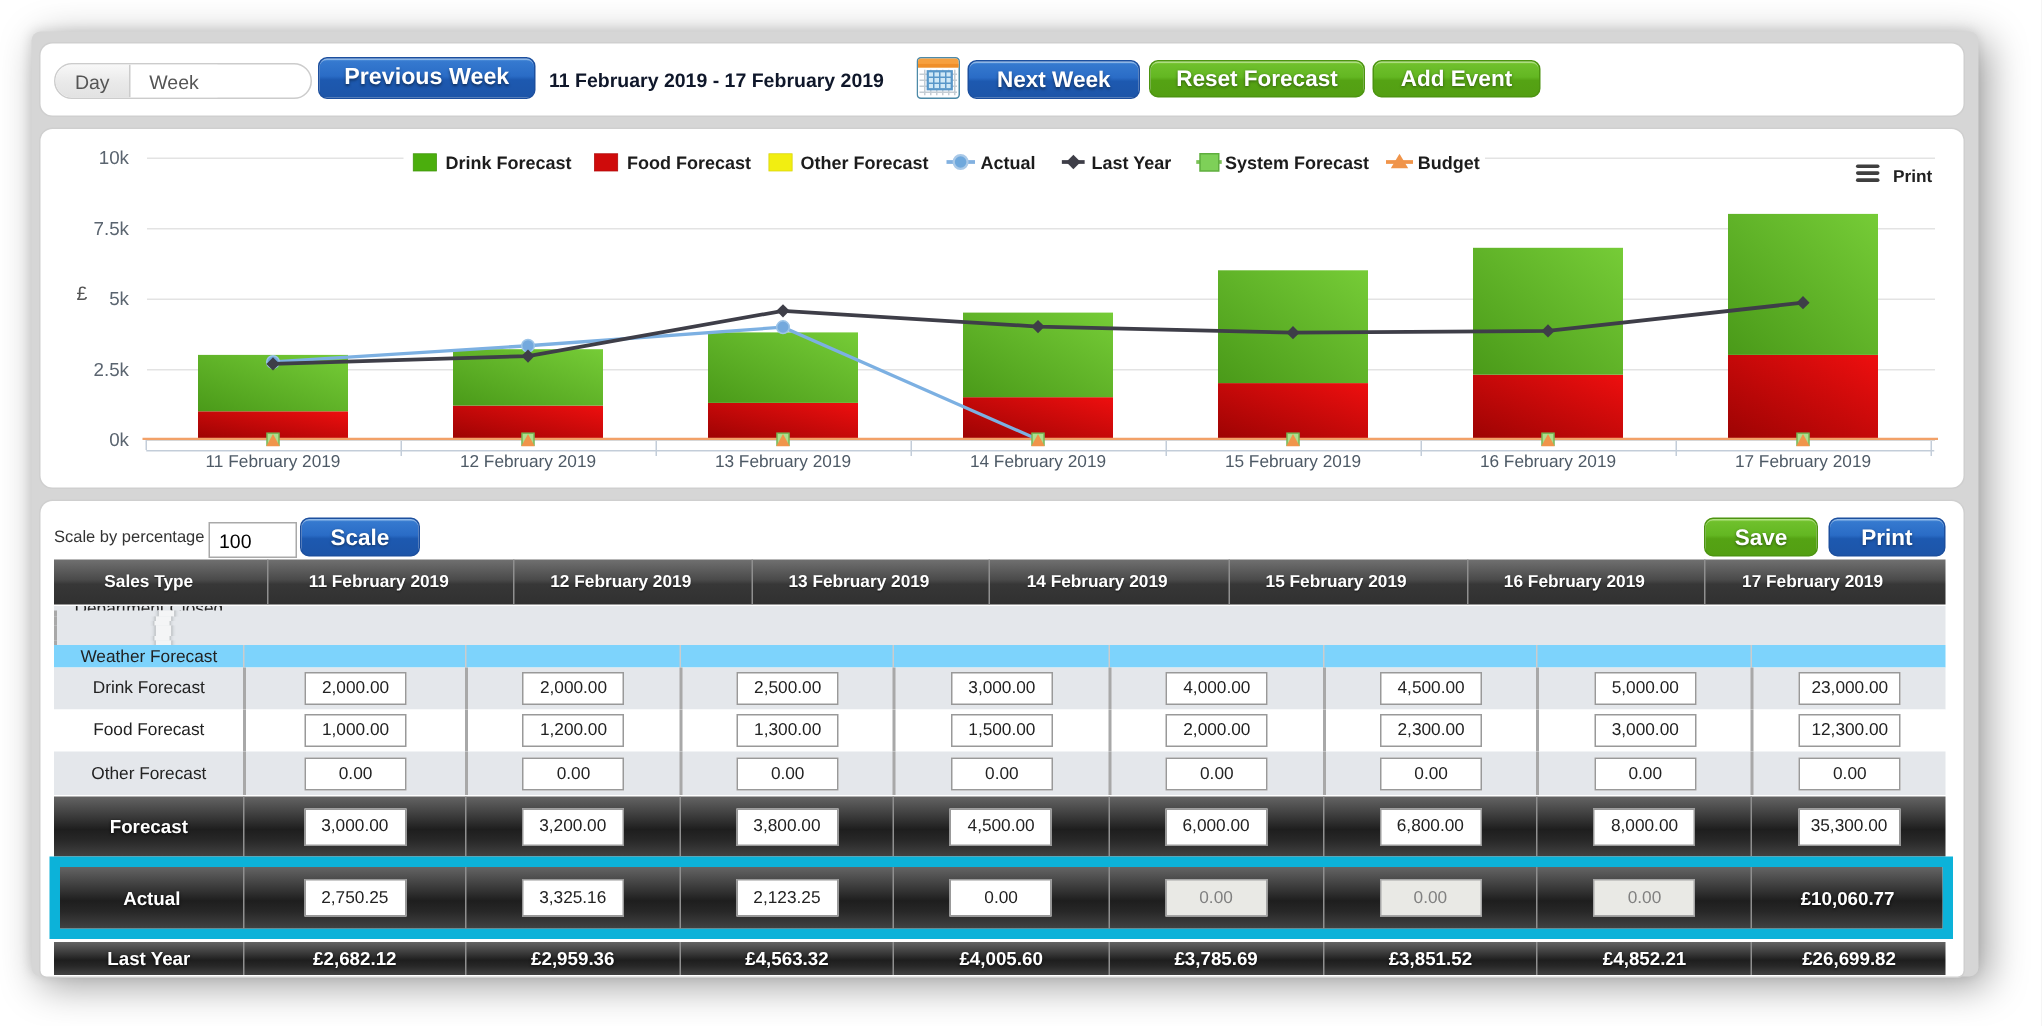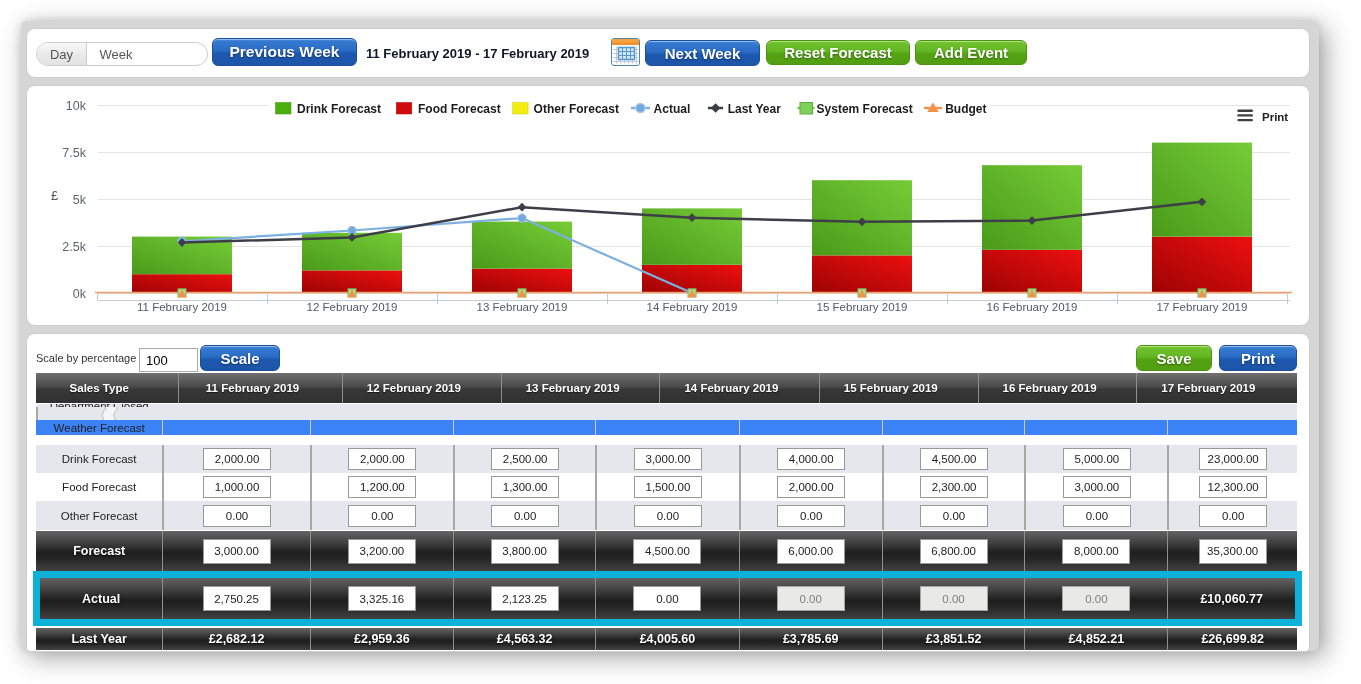--- a/index.html
+++ b/index.html
@@ -247,21 +247,21 @@
       <div class="cbx"></div>
     </div>
     <div class="cell c6">
       <div class="cbx"></div>
     </div>
   <div class="cell c7">
       <div class="cbx"></div>
     </div>
     <div class="cell c8"></div>
 </div>
-<div class="trow lt wx" style="top:420px;height:15px;background:#3b82f6;">
+<div class="trow lt wx" style="top:430px;height:15px;background:#7dd3fc;">
   <div class="cell c0" style="font-size:11.5px;">Weather Forecast</div>
   <div class="cell c1"></div>
     <div class="cell c2"></div>
     <div class="cell c3"></div>
   <div class="cell c4"></div>
     <div class="cell c5"></div>
     <div class="cell c6"></div>
   <div class="cell c7"></div>
     <div class="cell c8"></div>
 </div>

